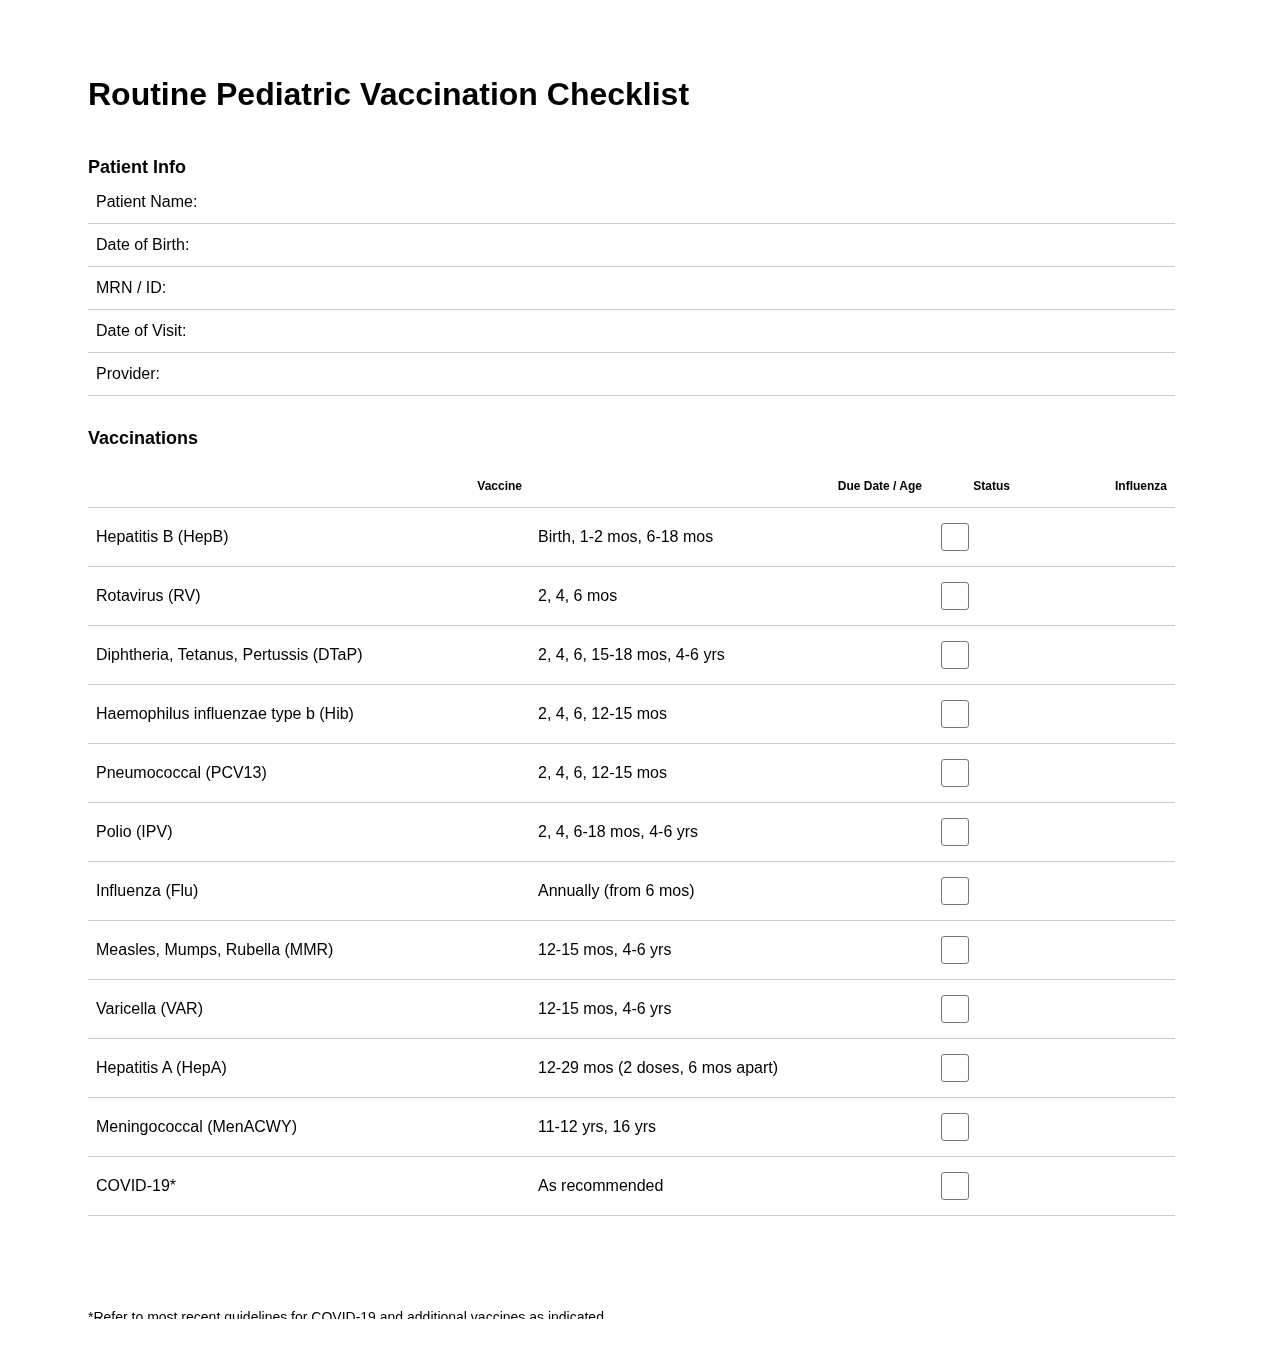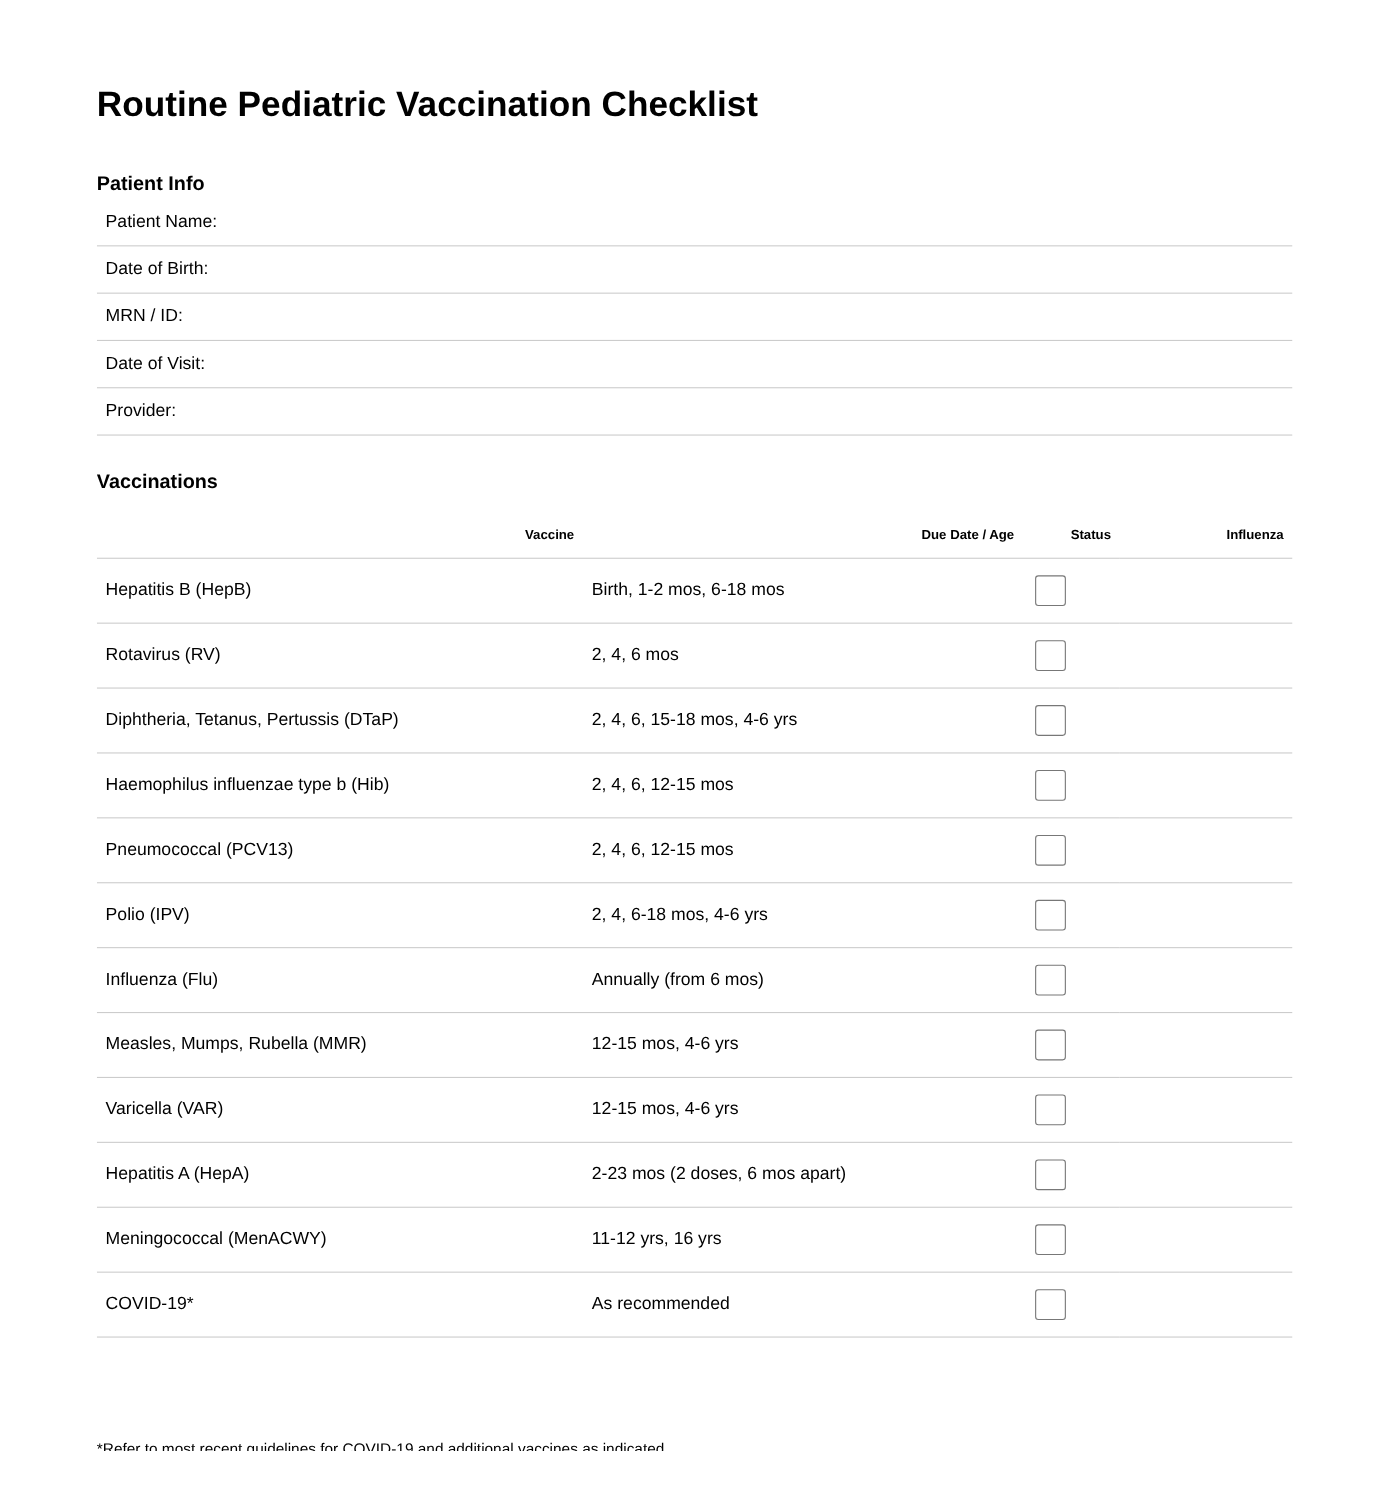--- a/index.html
+++ b/index.html
@@ -116,21 +116,21 @@
           <td></td>
         </tr>
         <tr>
           <td>Varicella (VAR)</td>
           <td>12-15 mos, 4-6 yrs</td>
           <td><span class="checkbox"></span></td>
           <td></td>
         </tr>
         <tr>
           <td>Hepatitis A (HepA)</td>
-          <td>2-23 mos (2 doses, 6 mos apart)</td>
+          <td>12-29 mos (2 doses, 6 mos apart)</td>
           <td><span class="checkbox"></span></td>
           <td></td>
         </tr>
         <tr>
           <td>Meningococcal (MenACWY)</td>
           <td>11-12 yrs, 16 yrs</td>
           <td><span class="checkbox"></span></td>
           <td></td>
         </tr>
         <tr>

